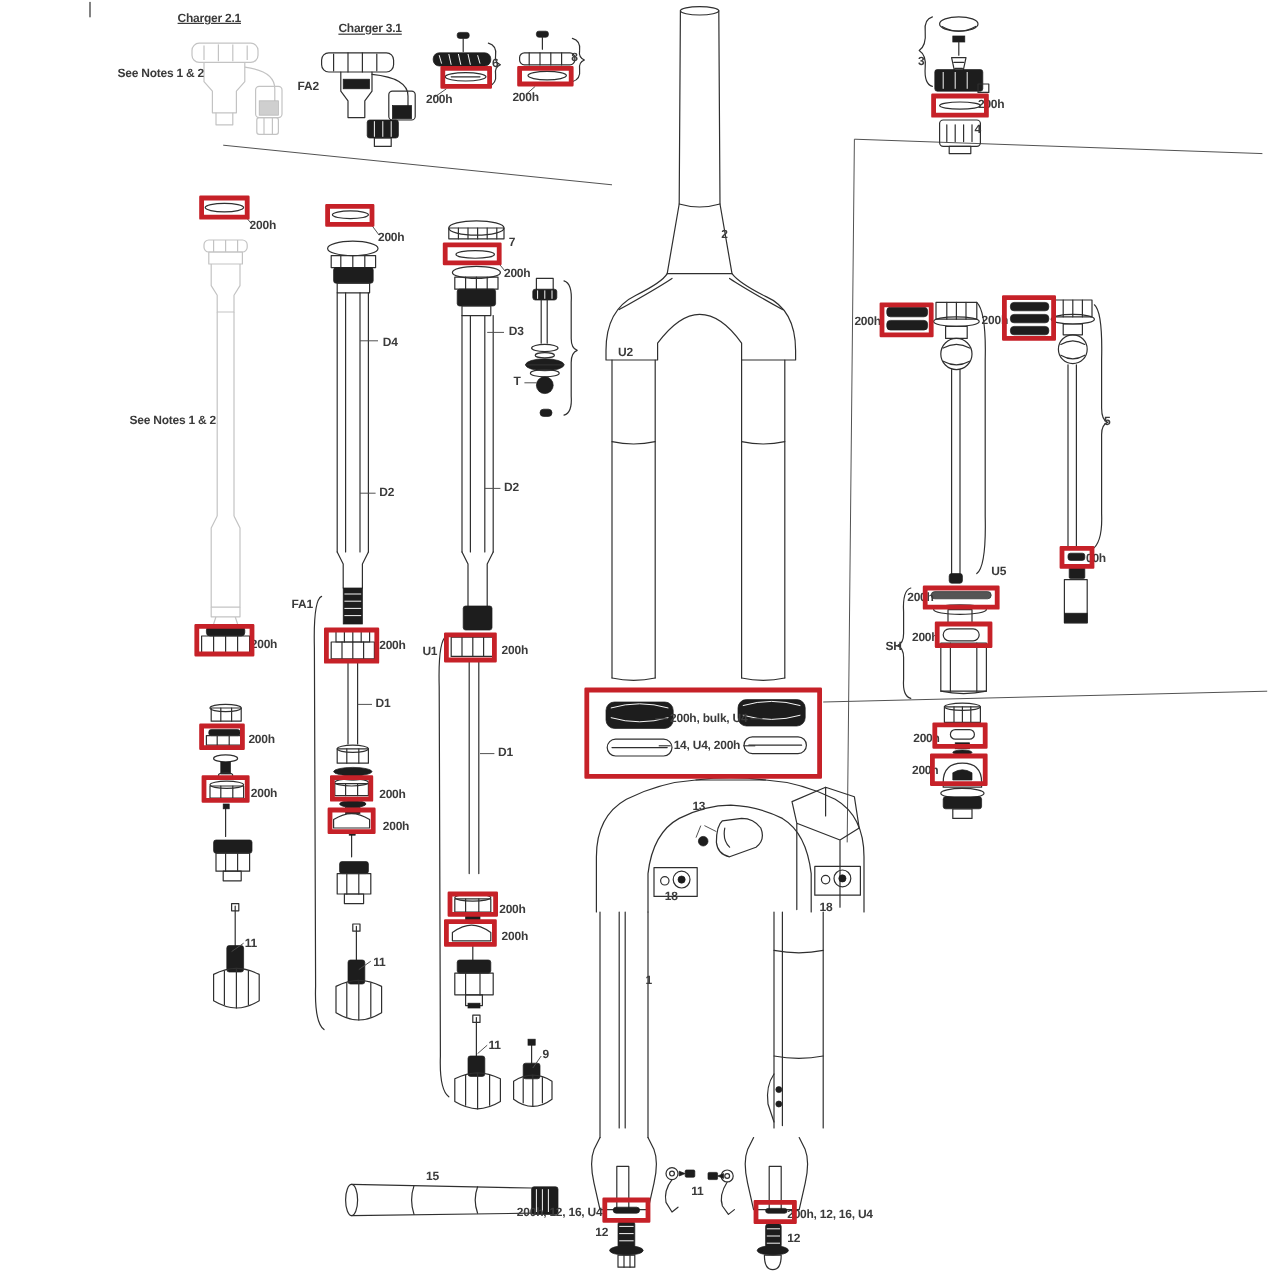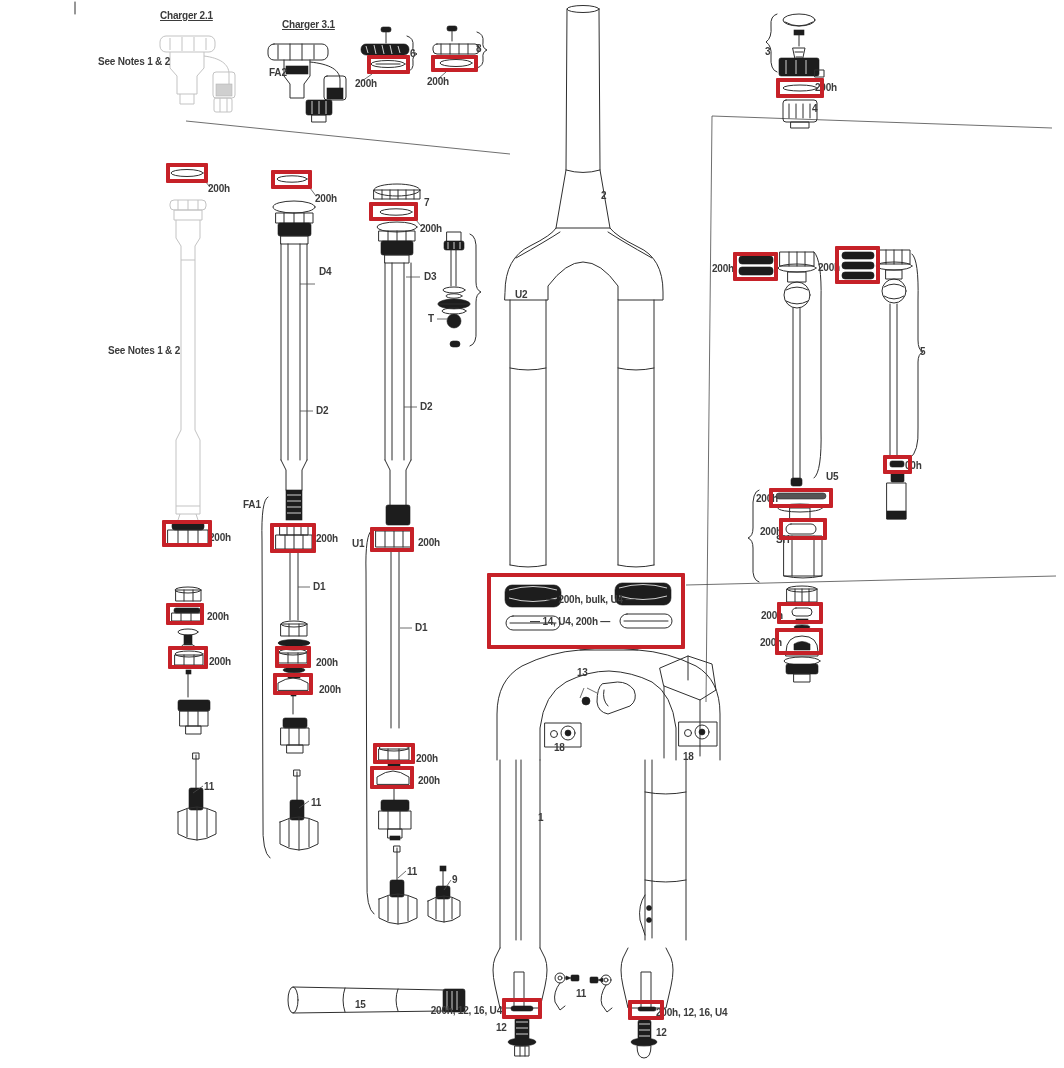--- a/index.html
+++ b/index.html
@@ -493,77 +493,77 @@
       <div class="hbox" style="left: 273px; top: 673px; width: 32px; height: 14px;"></div>
       <div class="hbox" style="left: 777px; top: 602px; width: 38px; height: 14px;"></div>
       <div class="hbox" style="left: 775px; top: 628px; width: 40px; height: 19px;"></div>
       <div class="hbox" style="left: 487px; top: 573px; width: 190px; height: 68px;"></div>
       <div class="hbox" style="left: 373px; top: 743px; width: 34px; height: 13px;"></div>
       <div class="hbox" style="left: 370px; top: 766px; width: 36px; height: 15px;"></div>
       <div class="hbox" style="left: 502px; top: 998px; width: 32px; height: 13px;"></div>
       <div class="hbox" style="left: 628px; top: 1000px; width: 28px; height: 12px;"></div>
     </div>
 <div id="labels-layer">
-      <span class="lbl u" style="left: 160px; top: 11px;">Charger 2.1</span>
+      <span class="lbl u" style="left: 148px; top: 11px;">Charger 2.1</span>
       <span class="lbl u" style="left: 282px; top: 20px;">Charger 3.1</span>
       <span class="lbl" style="left: 98px; top: 57px;">See Notes 1 &amp; 2</span>
-      <span class="lbl" style="left: 269px; top: 68px;">FA2</span>
+      <span class="lbl" style="left: 248px; top: 68px;">FA2</span>
       <span class="lbl" style="left: 410px; top: 49px;">6</span>
       <span class="lbl" style="left: 355px; top: 79px;">200h</span>
       <span class="lbl" style="left: 476px; top: 44px;">8</span>
       <span class="lbl" style="left: 427px; top: 77px;">200h</span>
       <span class="lbl" style="left: 601px; top: 191px;">2</span>
       <span class="lbl" style="left: 765px; top: 47px;">3</span>
       <span class="lbl" style="left: 815px; top: 83px;">200h</span>
       <span class="lbl" style="left: 812px; top: 104px;">4</span>
       <span class="lbl" style="left: 208px; top: 184px;">200h</span>
       <span class="lbl" style="left: 108px; top: 346px;">See Notes 1 &amp; 2</span>
       <span class="lbl" style="left: 315px; top: 194px;">200h</span>
       <span class="lbl" style="left: 424px; top: 198px;">7</span>
       <span class="lbl" style="left: 420px; top: 224px;">200h</span>
-      <span class="lbl" style="left: 319px; top: 267px;">D4</span>
+      <span class="lbl" style="left: 319px; top: 281px;">D4</span>
       <span class="lbl" style="left: 424px; top: 272px; text-align: center;">D3</span>
       <span class="lbl" style="left: 483px; top: 290px; margin-left: 32px;">U2</span>
       <span class="lbl" style="left: 428px; top: 314px;">T</span>
       <span class="lbl" style="left: 712px; top: 264px;">200h</span>
       <span class="lbl" style="left: 818px; top: 263px;">200h</span>
       <span class="lbl" style="left: 920px; top: 347px;">5</span>
       <span class="lbl" style="left: 316px; top: 406px;">D2</span>
       <span class="lbl" style="left: 420px; top: 402px;">D2</span>
       <span class="lbl" style="left: 826px; top: 472px;">U5</span>
       <span class="lbl" style="left: 905px; top: 461px;">00h</span>
       <span class="lbl" style="left: 243px; top: 500px;">FA1</span>
       <span class="lbl" style="left: 209px; top: 533px;">200h</span>
       <span class="lbl" style="left: 316px; top: 534px;">200h</span>
       <span class="lbl" style="left: 352px; top: 539px;">U1</span>
       <span class="lbl" style="left: 418px; top: 538px;">200h</span>
       <span class="lbl" style="left: 756px; top: 494px;">200h</span>
-      <span class="lbl" style="left: 738px; top: 535px; margin-left: 38px;">SH</span>
+      <span class="lbl" style="left: 738px; top: 535px;">SH</span>
       <span class="lbl" style="left: 760px; top: 527px;">200h</span>
       <span class="lbl" style="left: 313px; top: 582px;">D1</span>
       <span class="lbl" style="left: 207px; top: 612px;">200h</span>
       <span class="lbl" style="left: 761px; top: 611px;">200h</span>
       <span class="lbl" style="left: 415px; top: 623px;">D1</span>
       <span class="lbl" style="left: 760px; top: 638px;">200h</span>
       <span class="lbl" style="left: 209px; top: 657px;">200h</span>
       <span class="lbl" style="left: 316px; top: 658px;">200h</span>
       <span class="lbl" style="left: 319px; top: 685px;">200h</span>
       <span class="lbl" style="left: 546px; top: 595px;">— 200h, bulk, U4 —</span>
-      <span class="lbl" style="left: 530px; top: 617px; text-align: center;">— 14, U4, 200h —</span>
+      <span class="lbl" style="left: 549px; top: 617px; text-align: center;">— 14, U4, 200h —</span>
       <span class="lbl" style="left: 577px; top: 668px;">13</span>
       <span class="lbl" style="left: 554px; top: 743px;">18</span>
       <span class="lbl" style="left: 683px; top: 752px;">18</span>
       <span class="lbl" style="left: 416px; top: 754px;">200h</span>
       <span class="lbl" style="left: 418px; top: 776px;">200h</span>
       <span class="lbl" style="left: 204px; top: 782px;">11</span>
       <span class="lbl" style="left: 538px; top: 813px;">1</span>
       <span class="lbl" style="left: 311px; top: 798px;">11</span>
       <span class="lbl" style="left: 407px; top: 867px;">11</span>
       <span class="lbl" style="left: 452px; top: 875px;">9</span>
-      <span class="lbl" style="left: 355px; top: 976px; margin-top: 24px;">15</span>
+      <span class="lbl" style="left: 355px; top: 976px;">15</span>
       <span class="lbl" style="left: 576px; top: 989px;">11</span>
       <span class="lbl" style="left: 424px; top: 1006px; width: 78px; display: inline-block; text-align: right;">200h, 12, 16, U4</span>
       <span class="lbl" style="left: 496px; top: 1023px;">12</span>
       <span class="lbl" style="left: 656px; top: 1008px;">200h, 12, 16, U4</span>
       <span class="lbl" style="left: 656px; top: 1028px;">12</span>
     </div>
 
 </div>
 
 </body></html>

